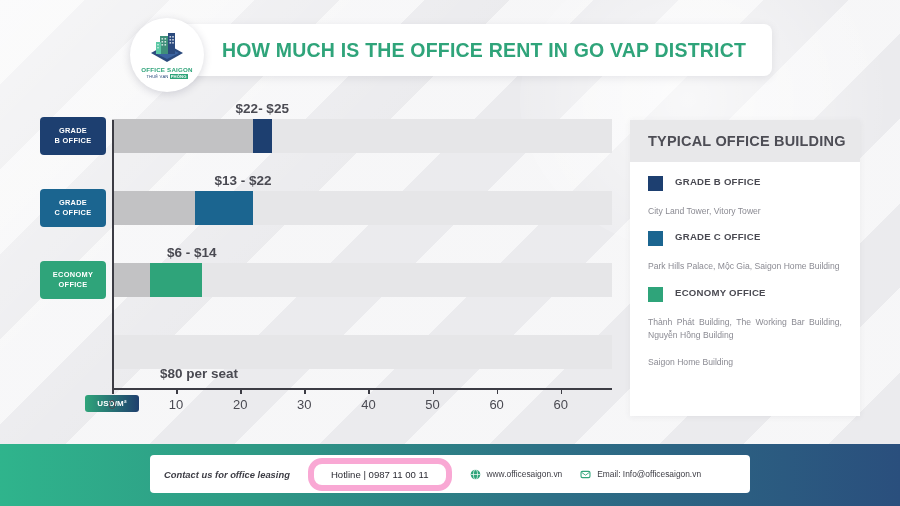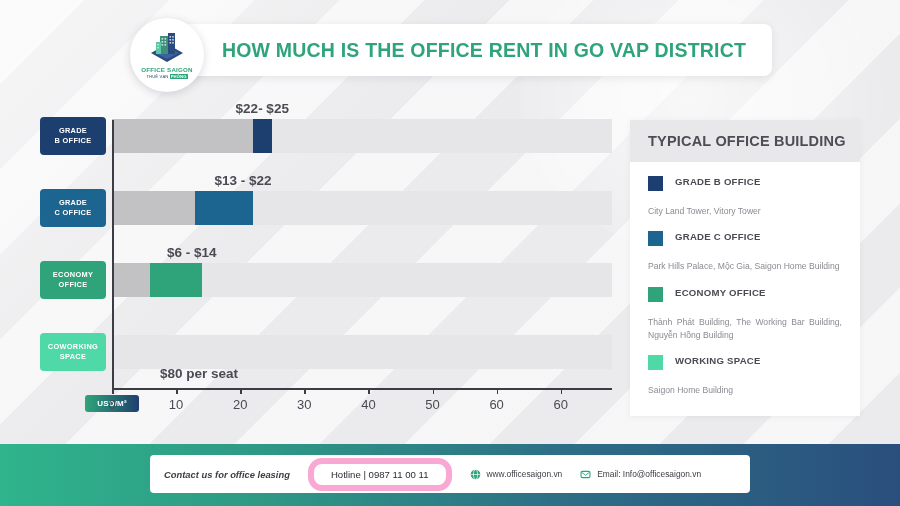--- a/index.html
+++ b/index.html
@@ -326,24 +326,20 @@
           <span>ECONOMY</span>
           <span>OFFICE</span>
         </div>
         <div class="track">
           <div class="seg-gray" style="width: 38.4615px;"></div>
           <div class="seg-color" style="left: 38.4615px; width: 51.2821px; background: rgb(47, 164, 122);"></div>
         </div>
         <span class="val-label above" style="left: 191.744px;">$6 - $14</span>
       </div>
       <div class="row">
-        <div class="cat-badge" style="background: rgb(79, 217, 166);">
-          <span>COWORKING</span>
-          <span>SPACE</span>
-        </div>
         <div class="track">
           <span class="val-inline">$80 per seat</span>
         </div>
       </div>
     </div>
 
   <div class="axis-line"></div>
   <div class="axis-base"></div>
   <div class="unit-badge">USD/M²</div>
 <div class="tick" style="left: 112px;"></div>
@@ -382,24 +378,20 @@
         <div class="legend-desc">Park Hills Palace, Mộc Gia, Saigon Home Building</div>
       </div>
       <div class="legend-item">
         <div class="legend-row">
           <span class="swatch" style="background: rgb(47, 164, 122);"></span>
           <span class="legend-name">ECONOMY OFFICE</span>
         </div>
         <div class="legend-desc">Thành Phát Building, The Working Bar Building, Nguyễn Hồng Building</div>
       </div>
       <div class="legend-item">
-        <div class="legend-row">
-          <span class="swatch" style="background: rgb(79, 217, 166);"></span>
-          <span class="legend-name">WORKING SPACE</span>
-        </div>
         <div class="legend-desc">Saigon Home Building</div>
       </div>
     </div>
 </div>
 
 <div class="footer">
   <div class="footer-card">
     <span class="f-contact">Contact us for office leasing</span>
     <span class="f-hotline">Hotline | 0987 11 00 11</span>
 

